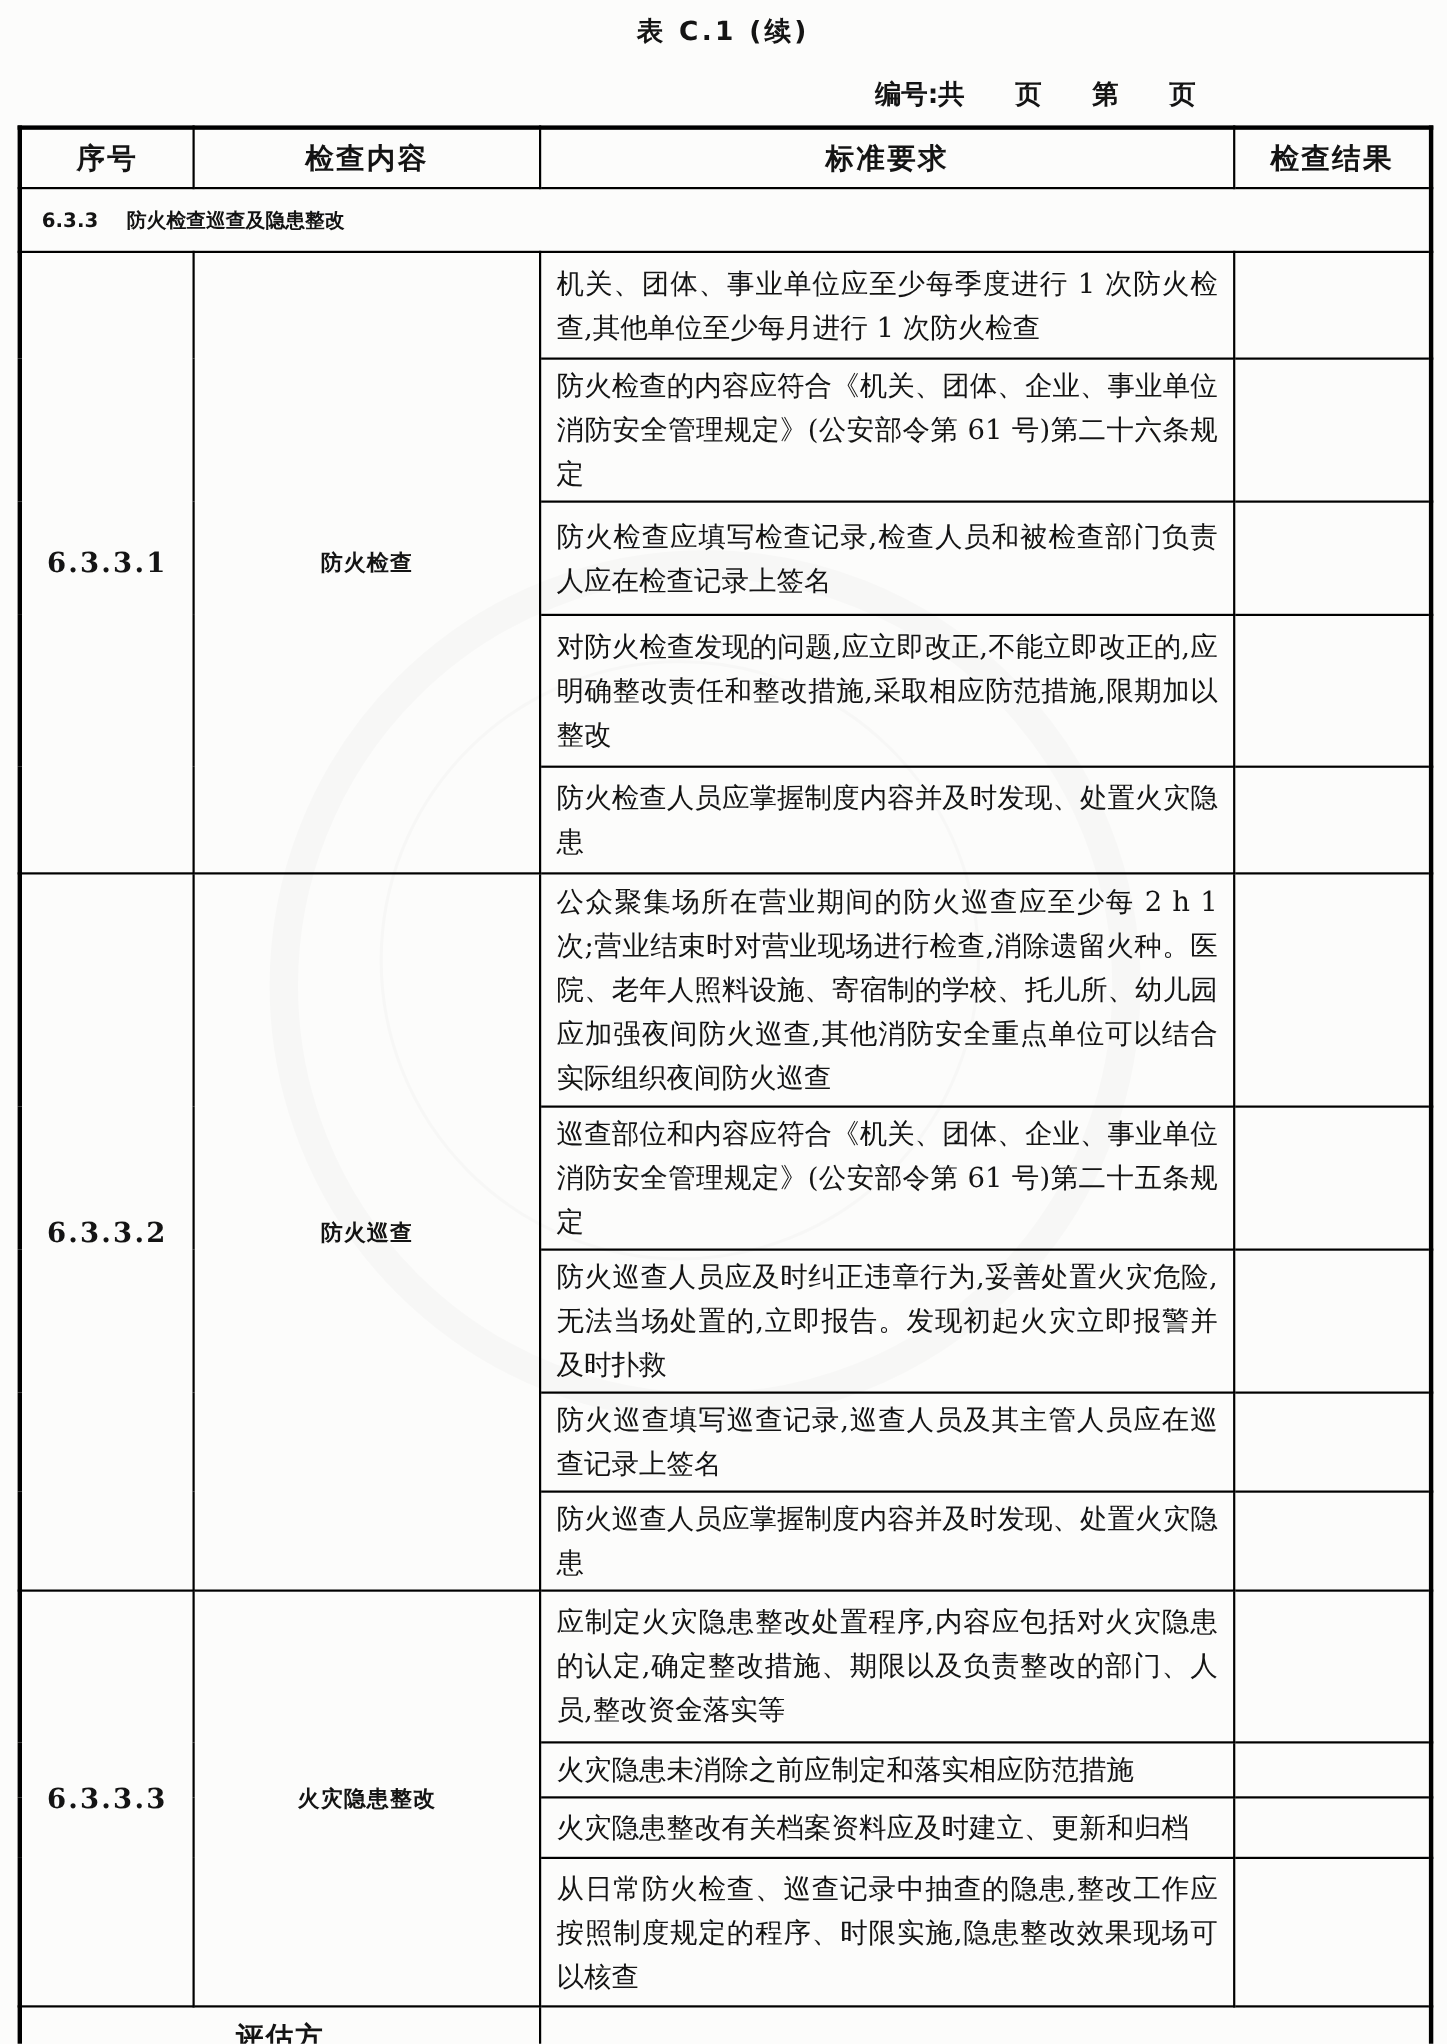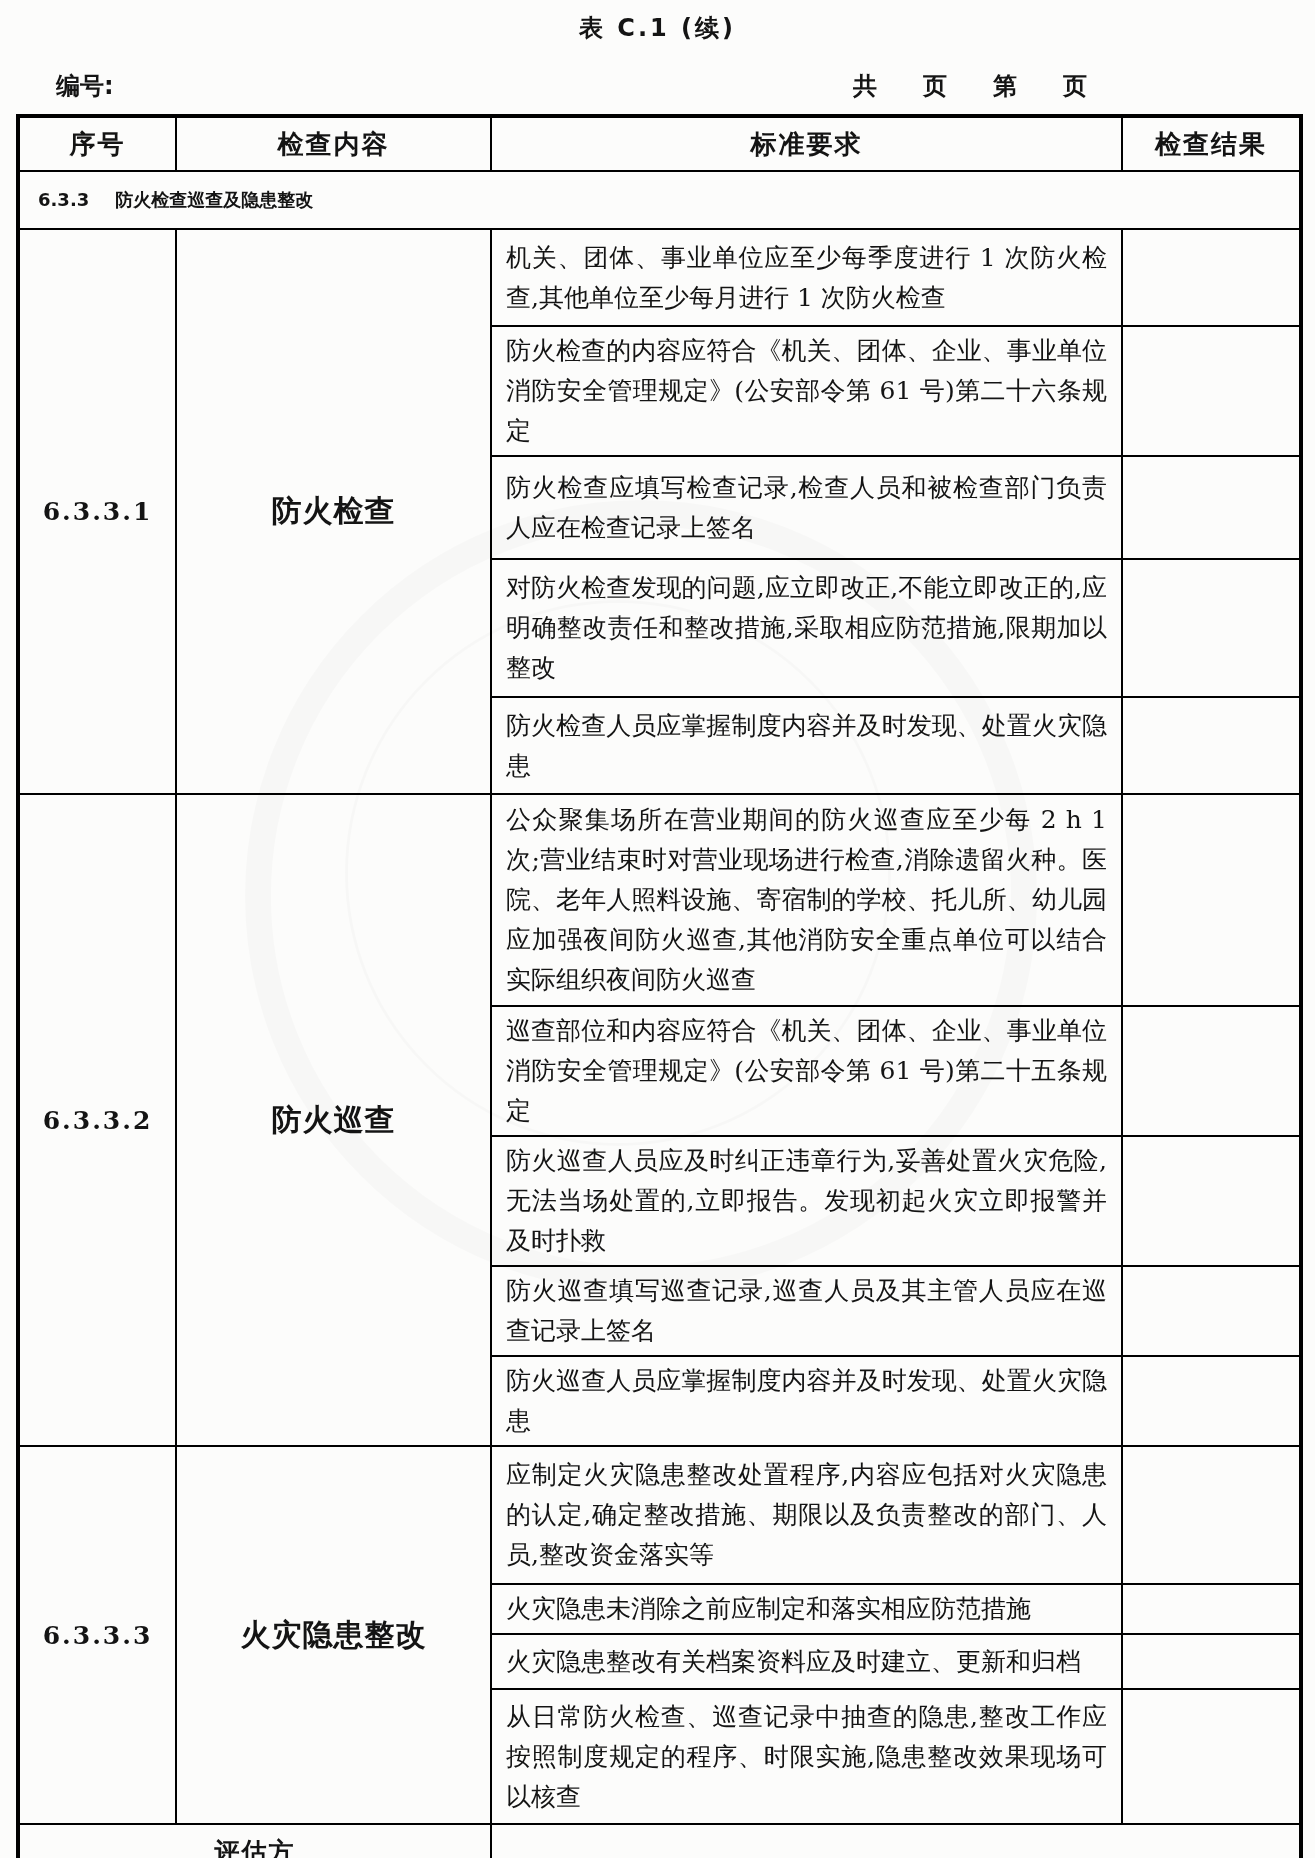--- a/index.html
+++ b/index.html
@@ -21,21 +21,21 @@
     border:3px solid rgba(0,0,0,0.02);border-radius:50%;
     pointer-events:none;
   }
   .title{
     margin:12px 0 0 0;
     text-align:center;
     font-family:"DejaVu Sans","Liberation Sans",sans-serif;
     font-size:24px;font-weight:700;letter-spacing:3px;
   }
   .meta-row{
-    display:flex;justify-content:space-between;align-items:flex-end;
+    display:flex;justify-content:flex-end;align-items:flex-end;
     margin:26px 16px 12px 16px;
     padding-left:40px;padding-right:212px;
     font-size:24px;font-weight:700;
     font-family:"DejaVu Sans","Liberation Sans",sans-serif;
   }
   .pagination{display:flex;gap:46px;}
   table.checklist{
     border-collapse:collapse;
     table-layout:fixed;
     width:1283px;
@@ -63,21 +63,21 @@
     padding-left:18px;
   }
   .section-row .sec-gap{display:inline-block;width:26px;}
   .c-code{
     text-align:center;
     font-size:25px;font-weight:700;letter-spacing:2px;margin-top:28px;
   }
   .c-content{
     text-align:center;
     font-family:"DejaVu Sans","Liberation Sans",sans-serif;
-    font-size:30px;font-weight:700;letter-spacing:1px;
+    font-size:20px;font-weight:700;letter-spacing:1px;
   }
   .c-req{
     padding:4px 14px;
     font-size:25px;font-weight:400;
     line-height:40px;
     text-align:justify;
     text-justify:inter-ideograph;
   }
   .footer-first td{border-top:5px solid #000;}
   .footer-label{

